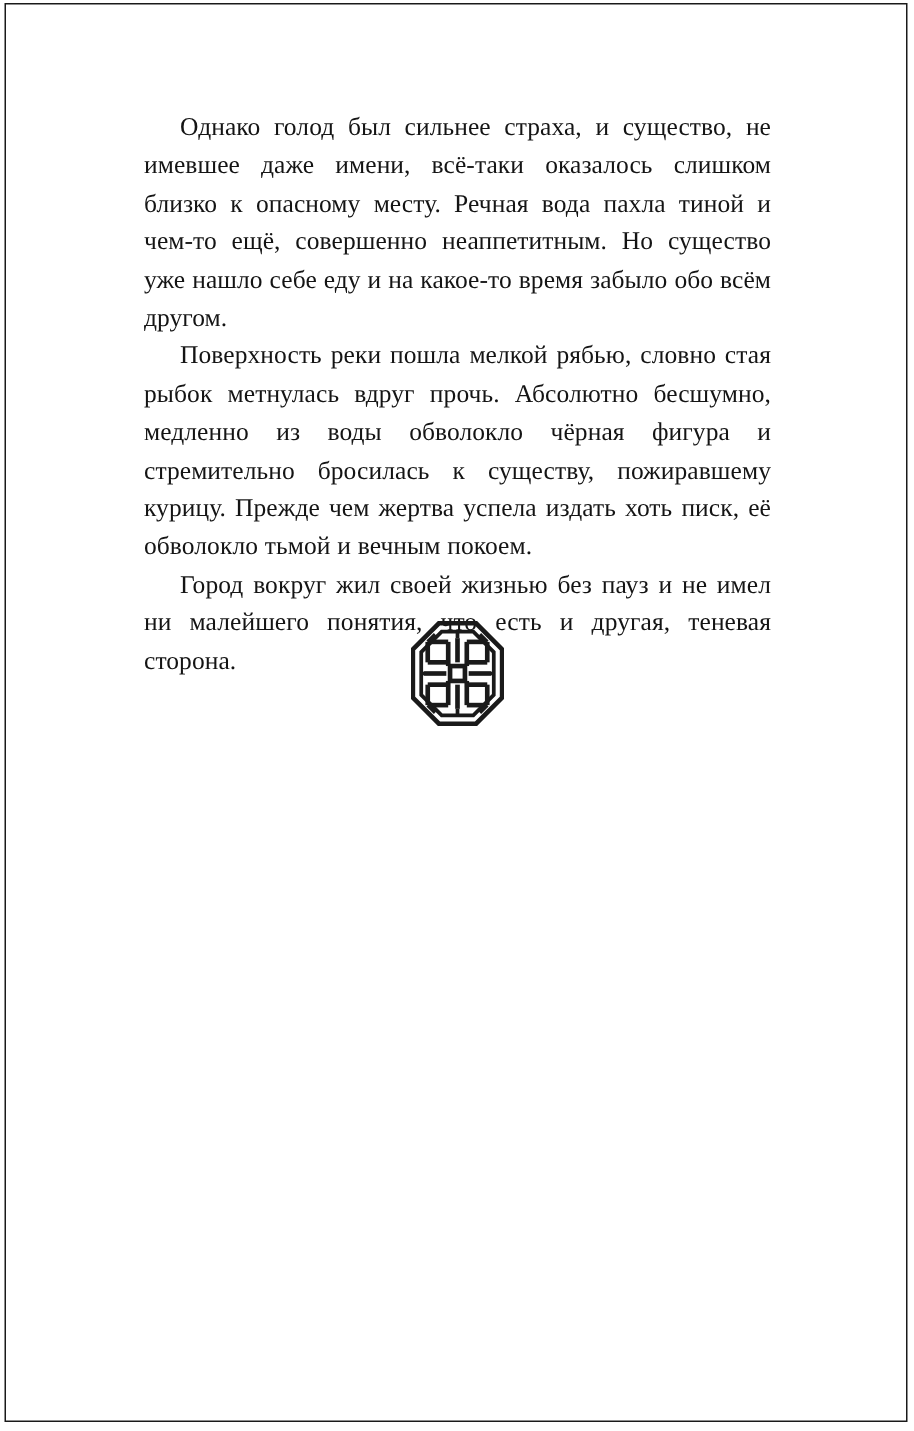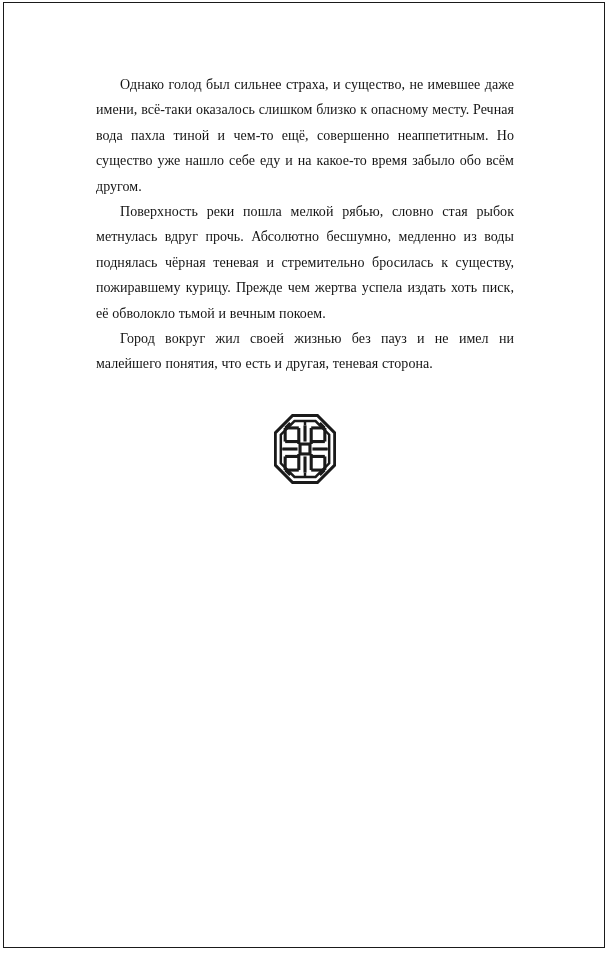--- a/index.html
+++ b/index.html
@@ -39,21 +39,21 @@
     position: absolute;
     left: 96px;
     top: 72px;
     width: 418px;
   }
 
   .para {
     margin: 0;
     text-indent: 24px;
     text-align: justify;
-    font-size: 14px;
+    font-size: 17px;
     line-height: 25.4px;
     color: #141414;
     letter-spacing: 0.05px;
     word-spacing: 0.2px;
     -webkit-font-smoothing: antialiased;
   }
 
   .para + .para {
     margin-top: 0;
   }
@@ -80,21 +80,21 @@
 </style>
 </head>
 <body>
 
 <div class="page">
 
   <div class="page-border"></div>
 
   <div class="text-block">
     <p class="para">Однако голод был сильнее страха, и существо, не имевшее даже имени, всё-таки оказалось слишком близко к опасному месту. Речная вода пахла тиной и чем-то ещё, совершенно неаппетитным. Но существо уже нашло себе еду и на какое-то время забыло обо всём другом.</p>
-    <p class="para">Поверхность реки пошла мелкой рябью, словно стая рыбок метнулась вдруг прочь. Абсолютно бесшумно, медленно из воды поднялась чёрная теневая и стремительно бросилась к существу, пожиравшему курицу. Прежде чем жертва успела издать хоть писк, её обволокло тьмой и вечным покоем.</p>
+    <p class="para">Поверхность реки пошла мелкой рябью, словно стая рыбок метнулась вдруг прочь. Абсолютно бесшумно, медленно из воды обволокло чёрная фигура и стремительно бросилась к существу, пожиравшему курицу. Прежде чем жертва успела издать хоть писк, её обволокло тьмой и вечным покоем.</p>
     <p class="para">Город вокруг жил своей жизнью без пауз и не имел ни малейшего понятия, что есть и другая, теневая сторона.</p>
   </div>
 
   <div class="ornament-wrap">
     <span class="ornament">
       <svg viewBox="0 0 100 112" width="62" height="70" xmlns="http://www.w3.org/2000/svg" aria-hidden="true">
         <g fill="none" stroke="#1a1a1a">
 
           <polygon points="30,2 70,2 98,30 98,82 70,110 30,110 2,82 2,30" stroke-width="5"></polygon>
 

